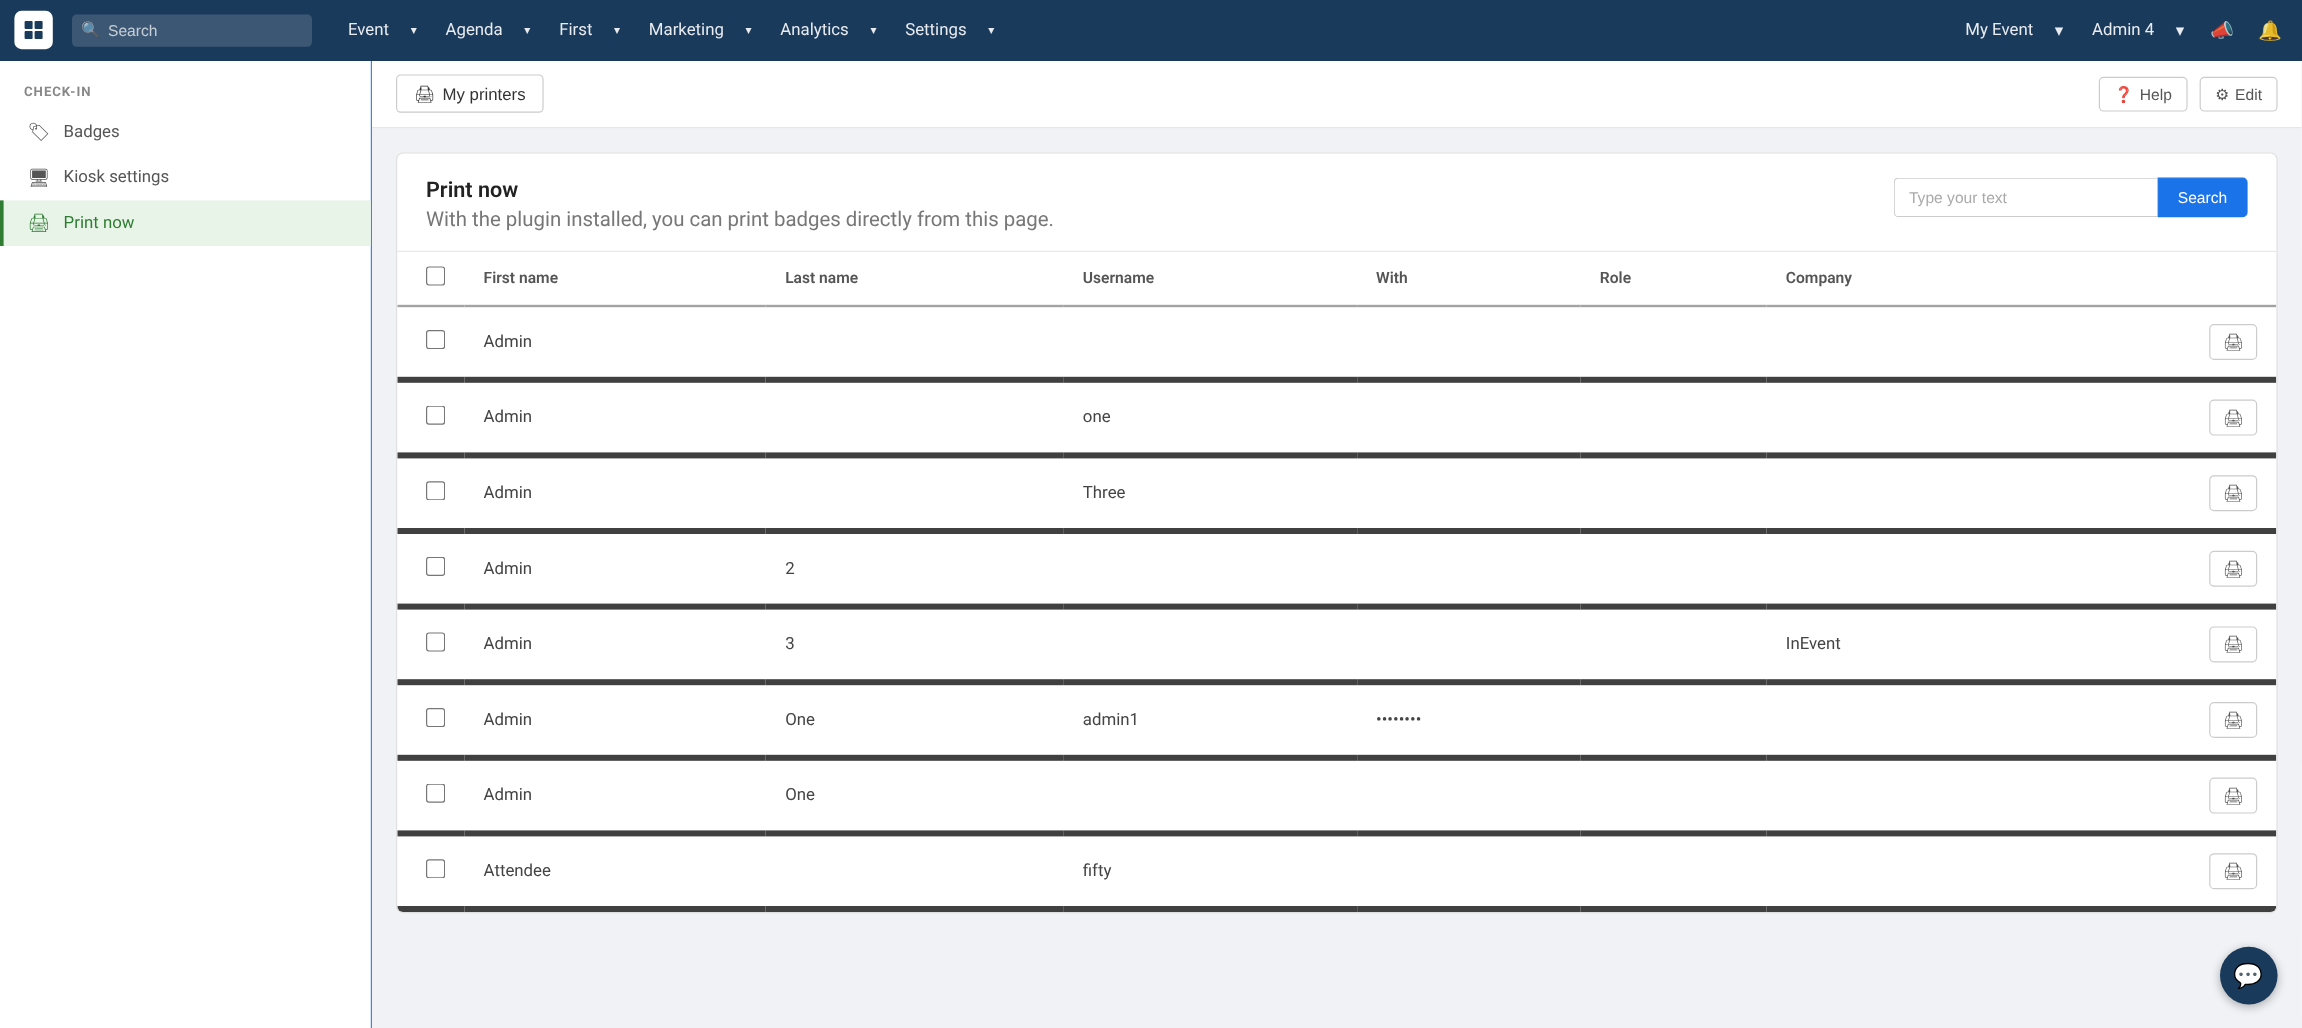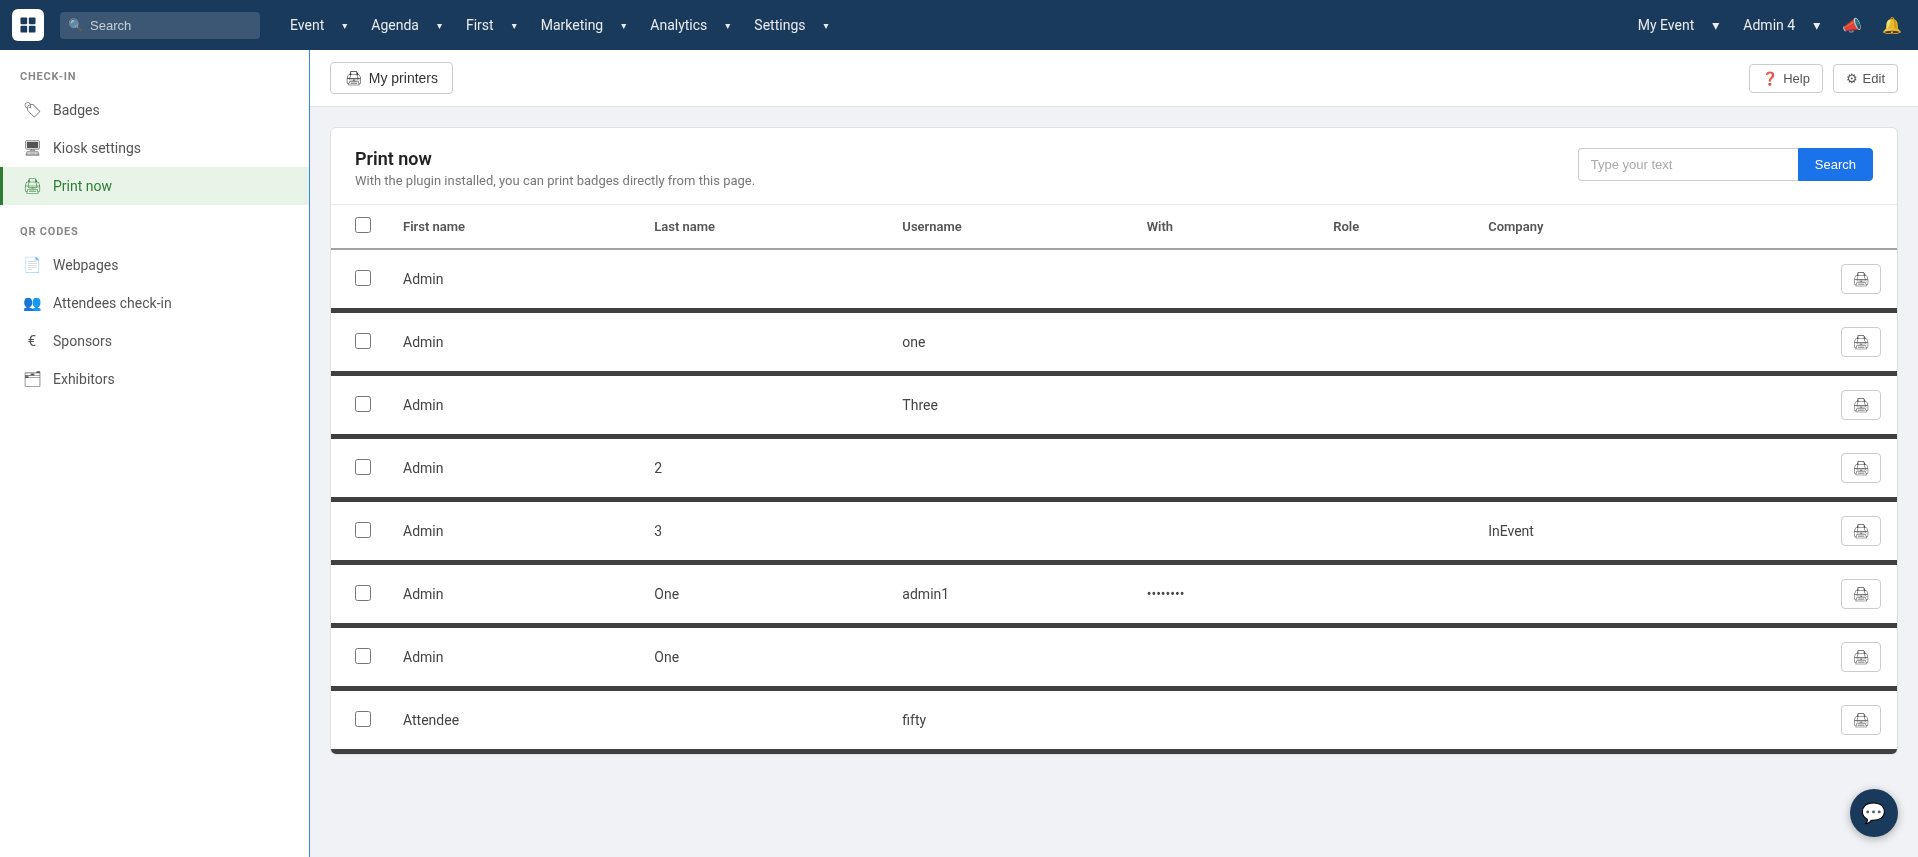--- a/index.html
+++ b/index.html
@@ -196,21 +196,21 @@
       align-items: flex-start;
       justify-content: space-between;
     }
     .print-now-title {
       font-size: 18px;
       font-weight: 600;
       color: #222;
       margin-bottom: 4px;
     }
     .print-now-subtitle {
-      font-size: 13px;
+      font-size: 17px;
       color: #777;
     }
     .search-bar {
       display: flex;
       gap: 0;
     }
     .search-bar input {
       border: 1px solid #ccc;
       border-right: none;
       border-radius: 4px 0 0 4px;
@@ -366,39 +366,20 @@
       <div class="sidebar-item">
         <span class="icon">🖥</span>
         <span>Kiosk settings</span>
       </div>
       <div class="sidebar-item active">
         <span class="icon">🖨</span>
         <span>Print now</span>
       </div>
     </div>
 
-    <div class="sidebar-section">
-      <div class="sidebar-section-title">QR CODES</div>
-      <div class="sidebar-item">
-        <span class="icon">📄</span>
-        <span>Webpages</span>
-      </div>
-      <div class="sidebar-item">
-        <span class="icon">👥</span>
-        <span>Attendees check-in</span>
-      </div>
-      <div class="sidebar-item">
-        <span class="icon">€</span>
-        <span>Sponsors</span>
-      </div>
-      <div class="sidebar-item">
-        <span class="icon">🗂</span>
-        <span>Exhibitors</span>
-      </div>
-    </div>
   </aside>
 
   <main class="main-content">
 
     <div class="content-topbar">
       <button class="my-printers-btn">
         <span>🖨</span>
         <span>My printers</span>
       </button>
       <div class="topbar-right">

